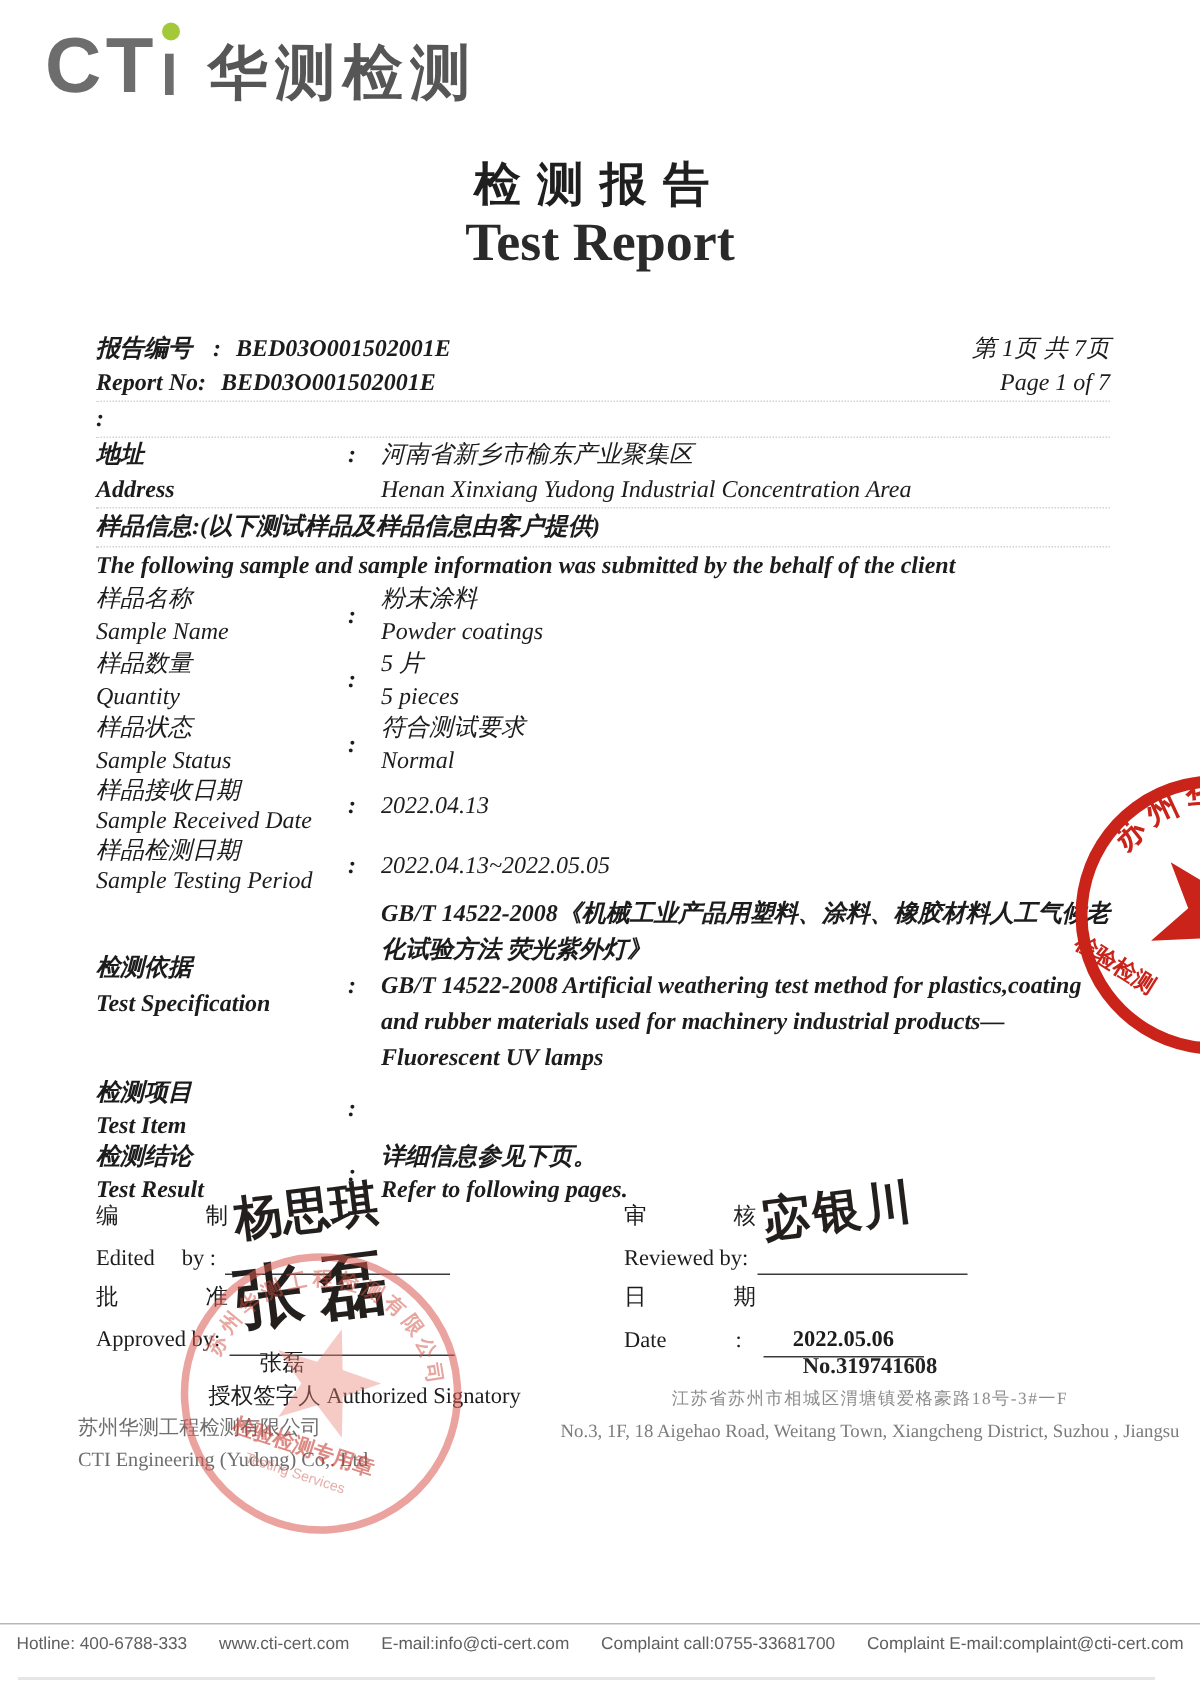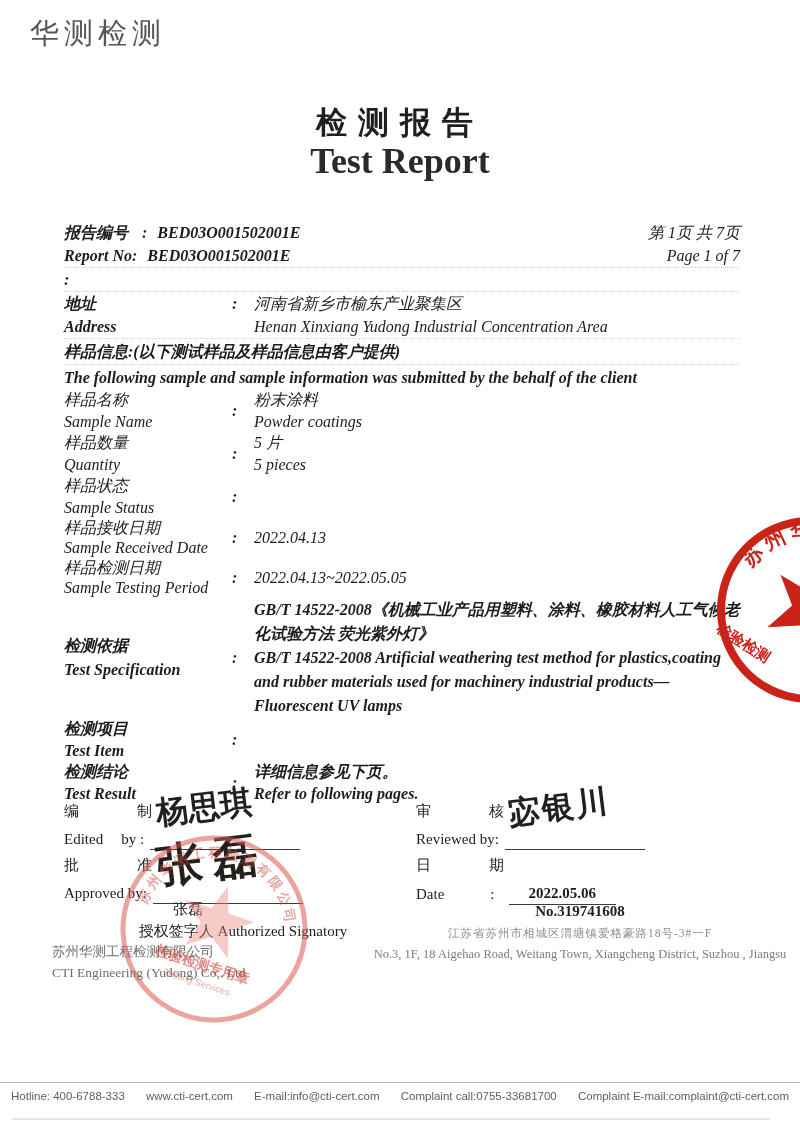--- a/index.html
+++ b/index.html
@@ -8,21 +8,21 @@
     overflow:hidden;font-family:"Liberation Serif","DejaVu Serif",serif;color:#1c1c1c;
   }
   .b{font-weight:bold;}
   
   .logo{position:absolute;left:30px;top:18px;display:flex;align-items:flex-end;gap:17px;}
   .logo-cti{font-family:"Liberation Sans","DejaVu Sans",sans-serif;font-weight:bold;
     color:#6d6d6d;letter-spacing:3px;display:flex;align-items:flex-end;line-height:1;}
   .logo-ct{font-size:52px;}
   .logo-i{position:relative;font-size:40px;margin-left:2px;}
   .logo-dot{position:absolute;left:50%;transform:translateX(-50%);top:-15px;width:12px;height:12px;border-radius:50%;}
-  .logo-zh{font-family:"DejaVu Sans","Liberation Sans",sans-serif;font-size:29px;font-weight:normal;
+  .logo-zh{font-family:"DejaVu Sans","Liberation Sans",sans-serif;font-size:40px;font-weight:bold;
     color:#565656;letter-spacing:5px;line-height:1.05;}
   
   .title-zh{position:absolute;top:102px;left:0;right:0;text-align:center;
     font-size:31px;font-weight:bold;letter-spacing:11px;color:#1f1f1f;}
   .title-en{position:absolute;top:140px;left:0;right:0;text-align:center;
     font-size:36px;font-weight:bold;color:#2a2a2a;}
   
   .content{position:absolute;left:64px;top:221px;width:676px;font-size:16px;font-style:italic;}
   .row-head{display:flex;justify-content:space-between;border-bottom:1px dotted #d3d3d3;}
   .rh-left .line,.rh-right .line{line-height:23px;}
@@ -78,20 +78,26 @@
   
   .stamp-main{position:absolute;left:676px;top:482px;width:300px;height:280px;}
   .stamp-light{position:absolute;left:112px;top:830px;width:205px;height:205px;}
 </style>
 </head>
 <body>
 
 <div class="page">
 
   <div class="logo">
+    <div class="logo-cti">
+      <span class="logo-ct">CT</span>
+      <span class="logo-i"><span>I</span>
+        <span class="logo-dot" style="background:#a3c93a;"></span>
+      </span>
+    </div>
     <div class="logo-zh">华测检测</div>
   </div>
 
   <div class="title-zh">检测报告</div>
   <div class="title-en">Test Report</div>
 
   <div class="content">
 
     <div class="row-head">
       <div class="rh-left">
@@ -150,20 +156,24 @@
            <div class="line">5 pieces</div>
         </div>
     </div>
 
     <div class="srow">
       <div>
           <div class="line">样品状态</div>
            <div class="line">Sample Status</div>
         </div>
       <div class="colon">:</div>
+      <div>
+          <div class="line">符合测试要求</div>
+           <div class="line">Normal</div>
+        </div>
     </div>
 
     <div class="srow compact">
       <div>
           <div class="line">样品接收日期</div>
            <div class="line">Sample Received Date</div>
         </div>
       <div class="colon">:</div>
       <div>
           <div class="line">2022.04.13</div>

